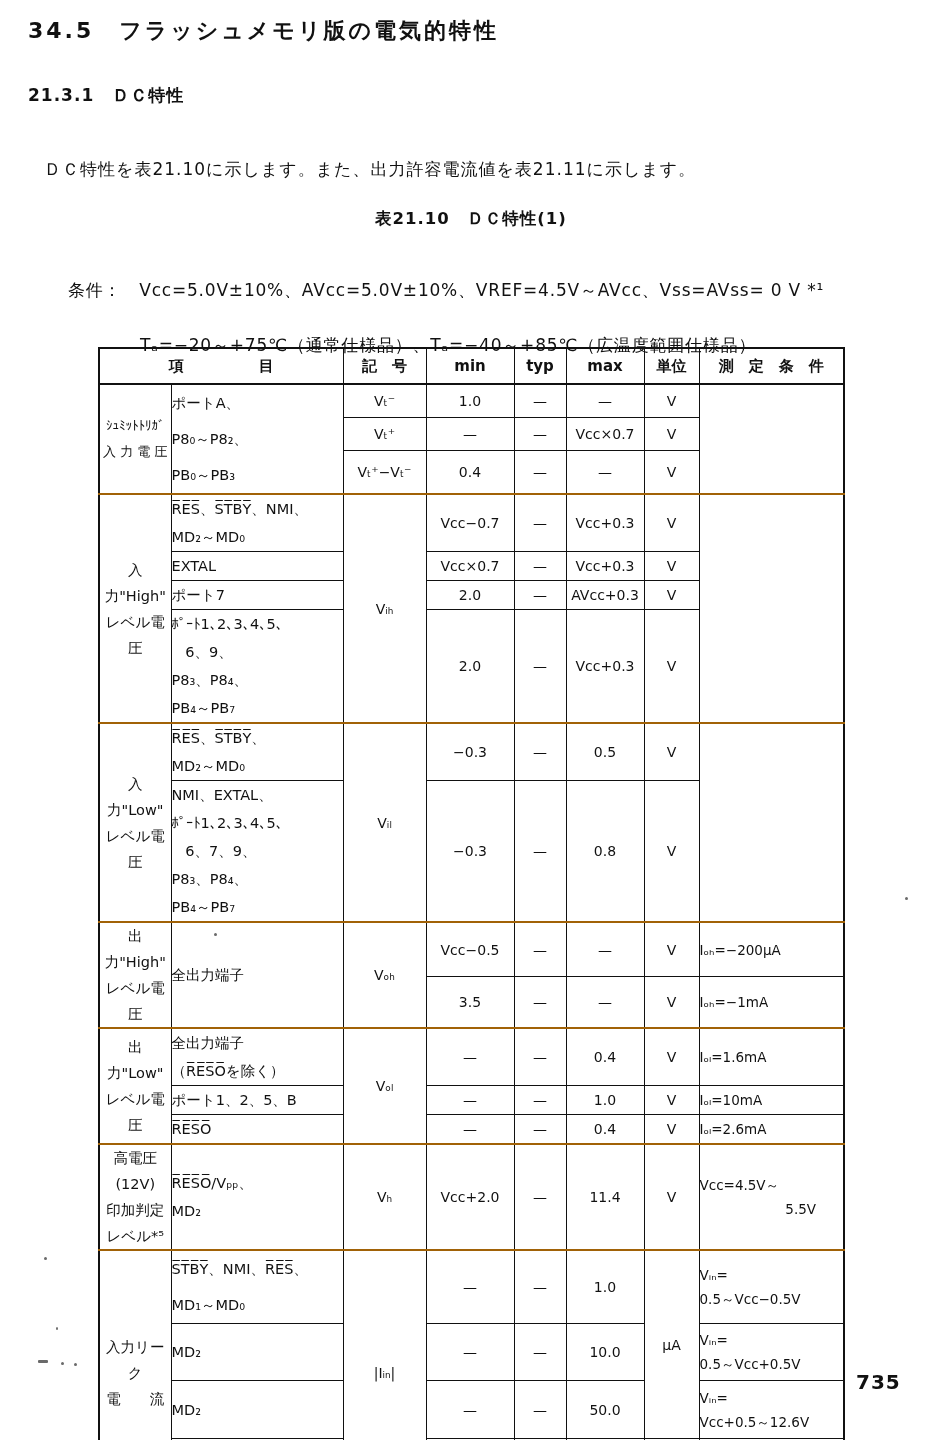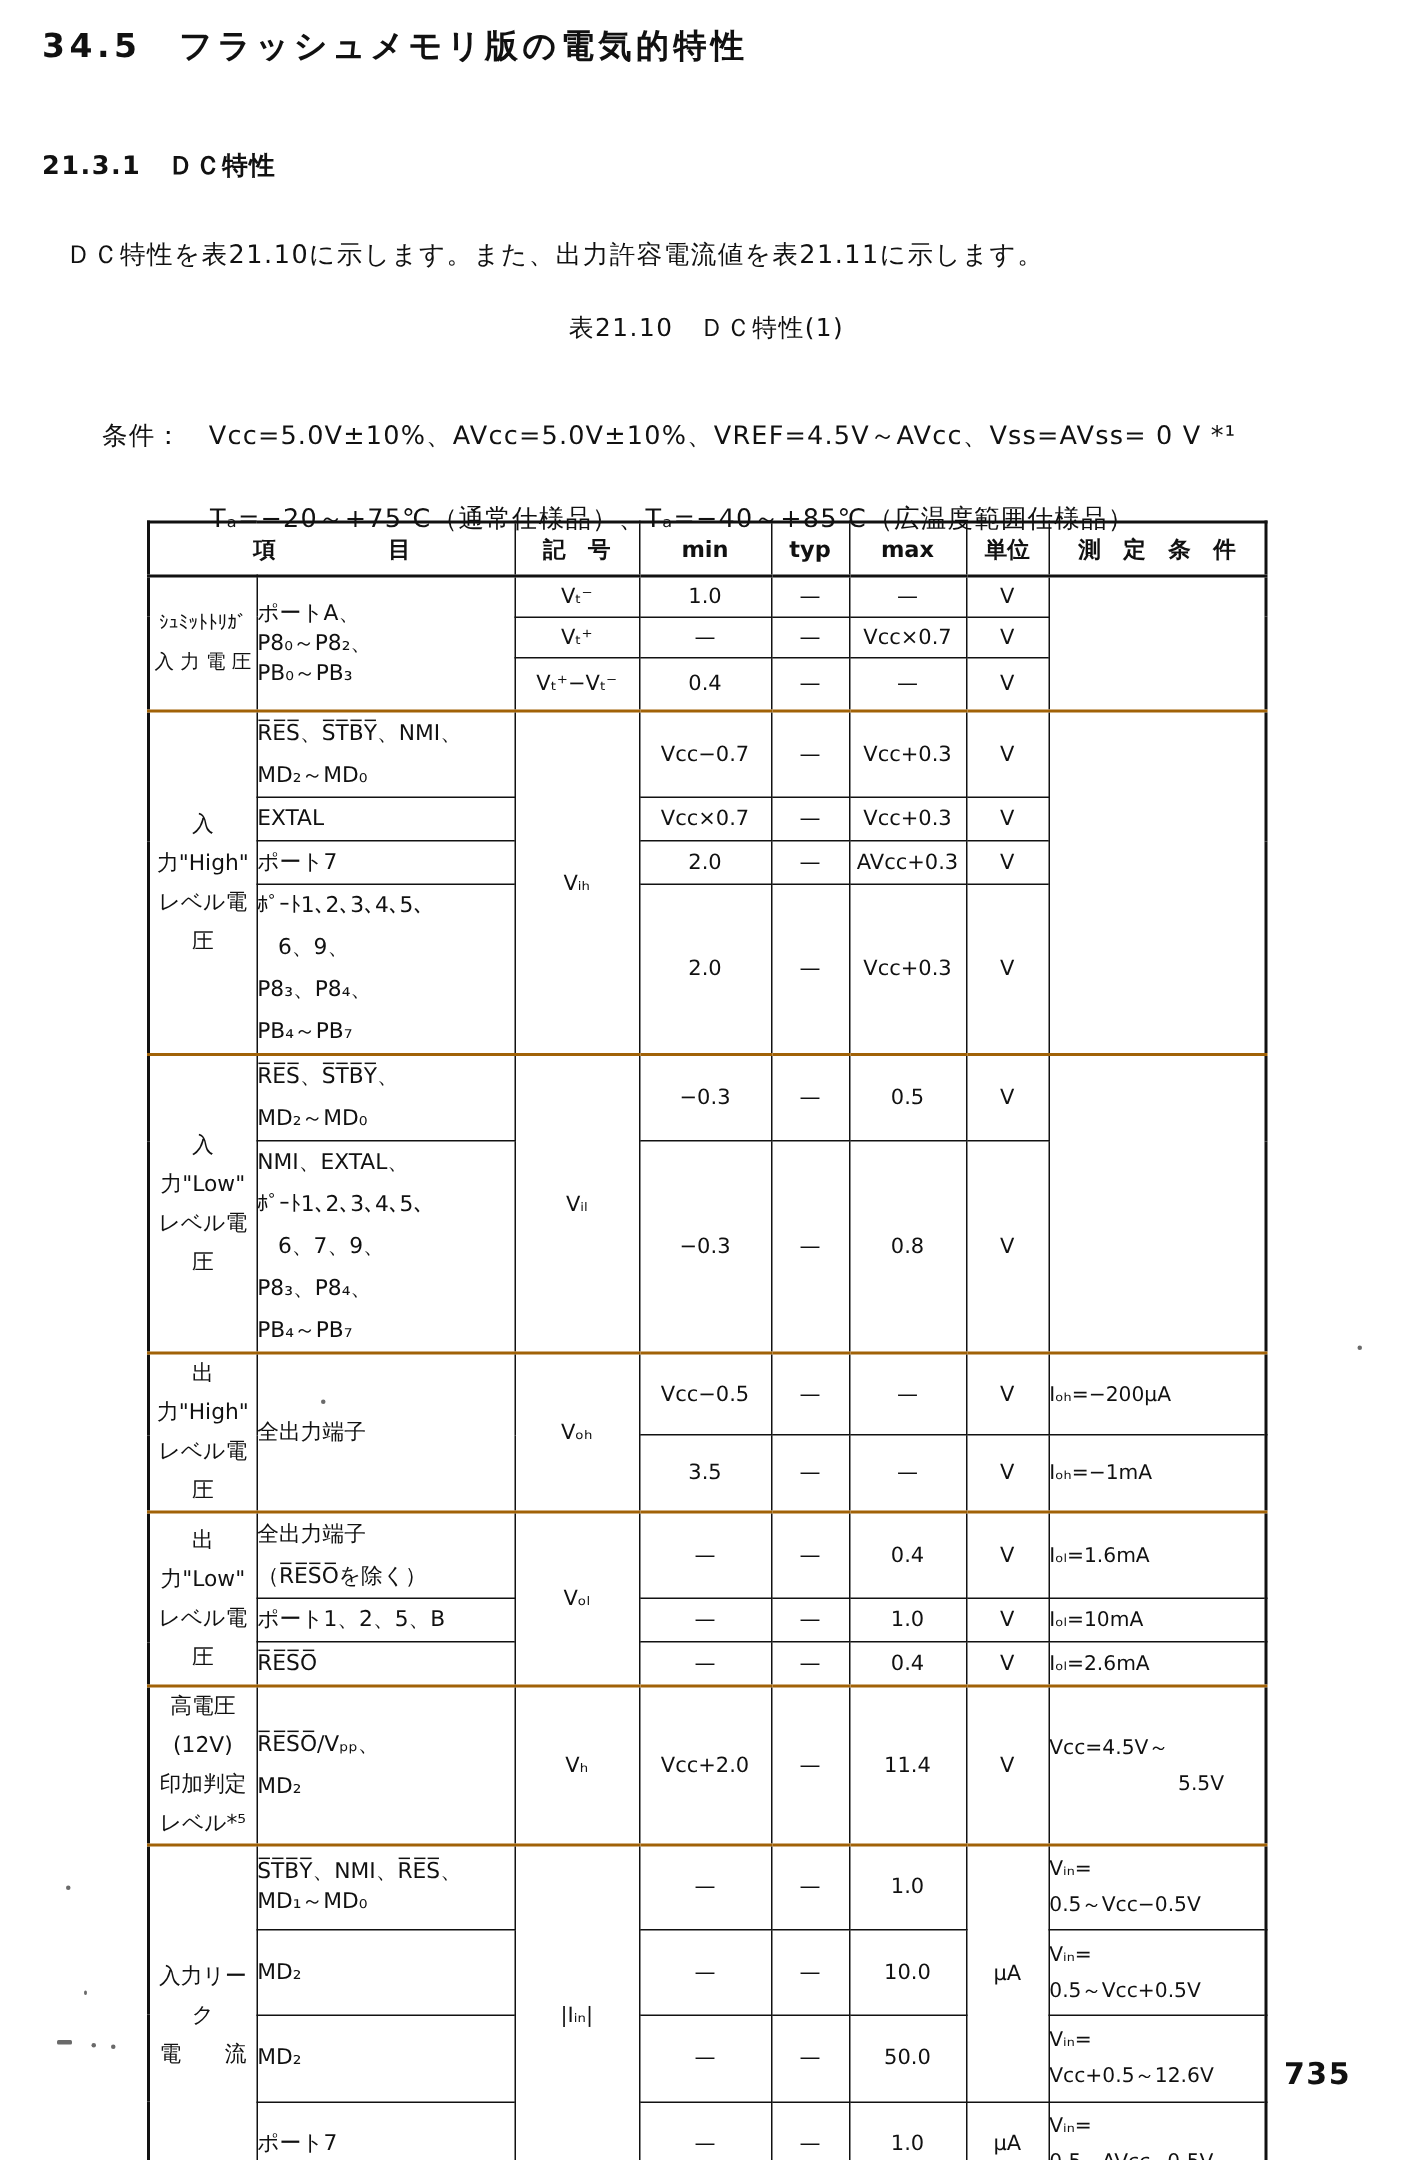--- a/index.html
+++ b/index.html
@@ -1,32 +1,32 @@
 <!DOCTYPE html>
 <html><head>
 <meta charset="utf-8">
 <style>
   html,body{margin:0;padding:0;background:#ffffff;}
   .page{position:relative;width:942px;height:1440px;background:#fff;overflow:hidden;
         font-family:"DejaVu Sans","Liberation Sans",sans-serif;color:#111;}
   .h1{position:absolute;left:28px;top:16px;font-size:22px;font-weight:bold;letter-spacing:3px;}
-  .h2{position:absolute;left:28px;top:99px;font-size:17px;font-weight:bold;letter-spacing:1px;}
+  .h2{position:absolute;left:28px;top:84px;font-size:17px;font-weight:bold;letter-spacing:1px;}
   .para{position:absolute;left:44px;top:158px;font-size:17px;letter-spacing:1px;}
-  .caption{position:absolute;left:0;top:208px;width:942px;text-align:center;font-size:16.5px;font-weight:normal;letter-spacing:1px;}
+  .caption{position:absolute;left:0;top:208px;width:942px;text-align:center;font-size:16.5px;font-weight:bold;letter-spacing:1px;}
   .cond1{position:absolute;left:68px;top:279px;font-size:17px;letter-spacing:0.8px;white-space:pre-wrap;}
   .cond2{position:absolute;left:140px;top:316px;font-size:17px;letter-spacing:0.8px;white-space:pre-wrap;margin-top:18px;}
   table.dc{position:absolute;left:98px;top:347px;width:745px;border-collapse:collapse;table-layout:fixed;
            border:2.5px solid #111;font-size:15px;color:#111;}
   table.dc th,table.dc td{border:1px solid #111;padding:0;vertical-align:middle;overflow:hidden;}
   table.dc thead th{height:34px;font-weight:bold;font-size:15px;border-bottom:2px solid #111;text-align:center;}
   tr.gt td{border-top:2px solid #a16207;}
   td.item1{text-align:center;white-space:pre-wrap;line-height:26px;font-size:14.5px;}
   td.item1.g1{font-size:13px;}
   td.item2{text-align:left;padding-left:7px;white-space:pre-wrap;line-height:28px;font-size:14.5px;}
-  td.lh26{line-height:20px;}
+  td.lh26{line-height:36px;}
   td.sym{text-align:center;font-size:14px;}
   td.v{text-align:center;font-size:14px;}
   td.cond{text-align:left;padding-left:7px;white-space:pre-wrap;line-height:24px;font-size:13.5px;}
   .pageno{position:absolute;left:856px;top:1370px;font-size:20px;font-weight:bold;letter-spacing:1px;}
   .art{position:absolute;background:#6a6a6a;border-radius:50%;}
   .art.dash{border-radius:1px;}
 </style>
 </head>
 <body>
 

